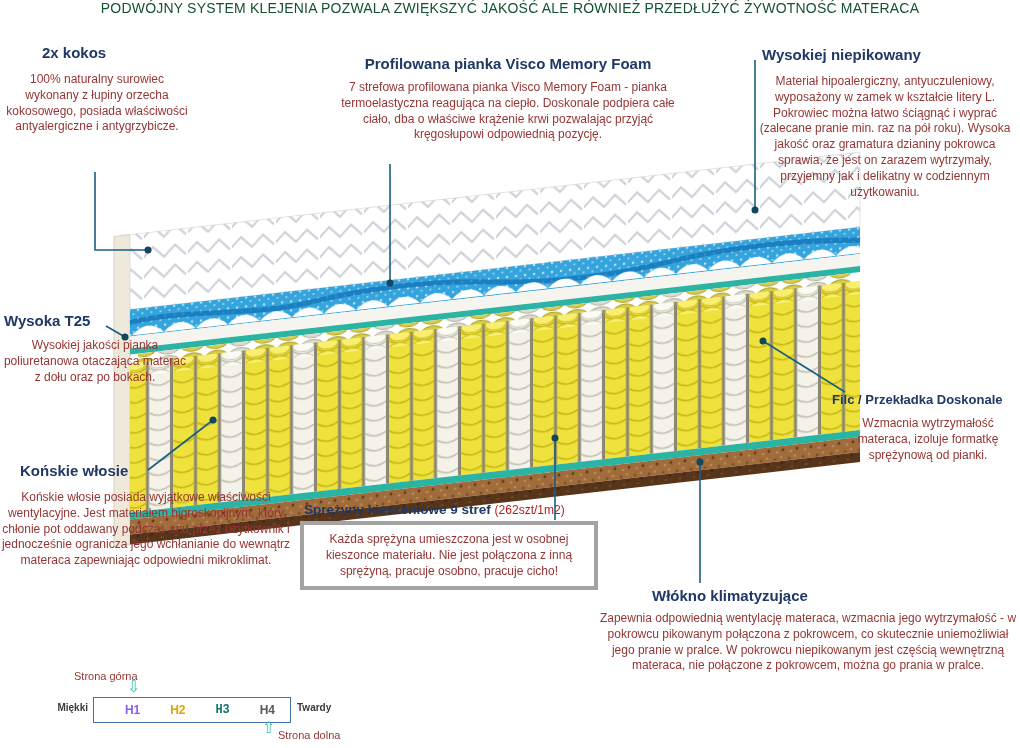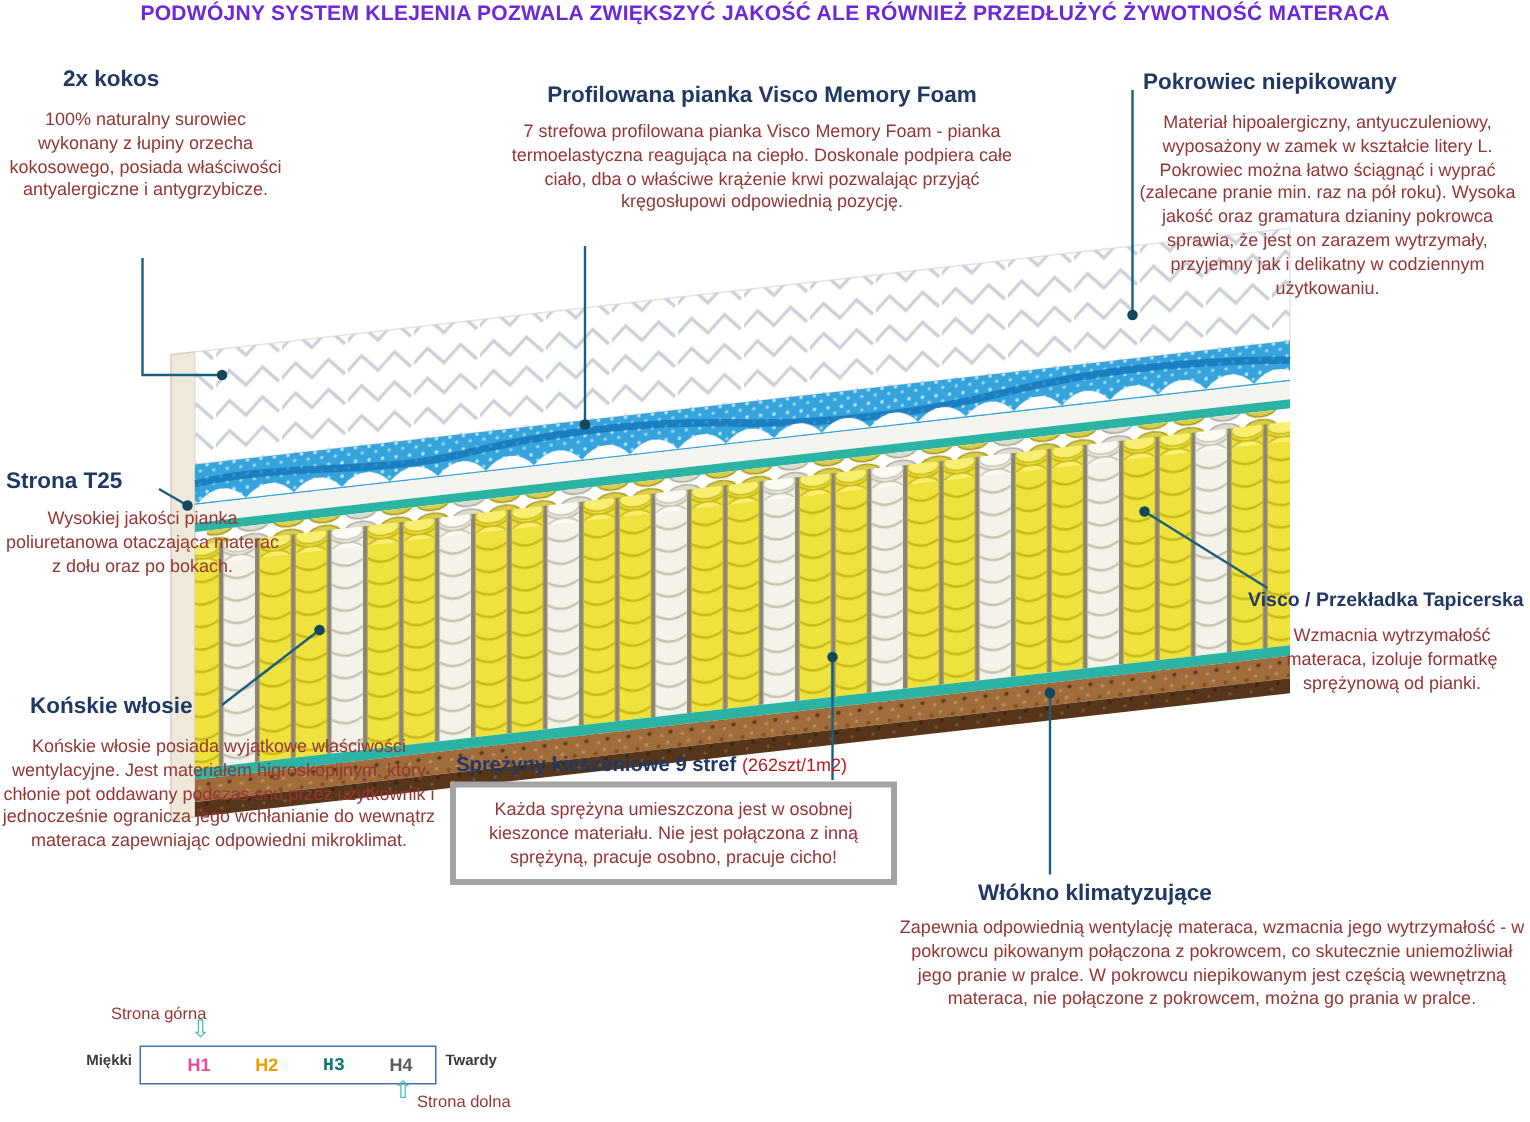--- a/index.html
+++ b/index.html
@@ -4,22 +4,22 @@
 <style>
   * { margin:0; padding:0; box-sizing:border-box; }
   html,body { width:1020px; height:748px; }
   body {
     position:relative; background:#ffffff; overflow:hidden;
     font-family:"Liberation Sans", sans-serif;
   }
   .abs { position:absolute; }
   .banner {
     left:0; right:0; top:6; text-align:center;
-    font-size:14px; font-weight:bold; letter-spacing:.2px;
-    color:#6d28d9; white-space:nowrap;
+    font-size:14px; font-weight:normal; letter-spacing:.2px;
+    color:#14532d; white-space:nowrap;
   }
   .callout-title {
     font-size:15px; font-weight:bold; color:#1F3864; white-space:nowrap; z-index:3;text-align:center;
   }
   .callout-title.small { font-size:13px; }
   .callout-body {
     font-size:12px; line-height:1.32; color:#943634; text-align:center; z-index:3;
   }
   .count { font-weight:normal; font-size:12px; color:#b91c1c; }
   .springs-box {
@@ -134,49 +134,49 @@
 </svg>
 
 <div class="abs banner">PODWÓJNY SYSTEM KLEJENIA POZWALA ZWIĘKSZYĆ JAKOŚĆ ALE RÓWNIEŻ PRZEDŁUŻYĆ ŻYWOTNOŚĆ MATERACA</div>
 
 <div class="abs callout-title" style="left:42px; top:44px;">2x kokos</div>
 <div class="abs callout-body" style="left:4px; top:72px; width:186px;">100% naturalny surowiec wykonany z łupiny orzecha kokosowego, posiada właściwości antyalergiczne i antygrzybicze.</div>
 
 <div class="abs callout-title" style="left:338px; top:55px; width:340px; text-align:center;">Profilowana pianka Visco Memory Foam</div>
 <div class="abs callout-body" style="left:336px; top:80px; width:344px;">7 strefowa profilowana pianka Visco Memory Foam - pianka termoelastyczna reagująca na ciepło.  Doskonale podpiera całe ciało, dba o właściwe krążenie krwi pozwalając przyjąć kręgosłupowi odpowiednią pozycję.</div>
 
-<div class="abs callout-title" style="left:762px; top:46px;">Pokrowiec niepikowany</div>
+<div class="abs callout-title" style="left:762px; top:46px;">Wysokiej niepikowany</div>
 <div class="abs callout-body" style="left:752px; top:74px; width:266px;">Materiał hipoalergiczny, antyuczuleniowy, wyposażony w zamek w kształcie litery L. Pokrowiec można łatwo ściągnąć i wyprać (zalecane pranie min. raz na pół roku). Wysoka jakość oraz gramatura dzianiny pokrowca sprawia, że jest on zarazem wytrzymały, przyjemny jak i delikatny w codziennym użytkowaniu.</div>
 
-<div class="abs callout-title" style="left:4px; top:312px;">Strona T25</div>
+<div class="abs callout-title" style="left:4px; top:312px;">Wysoka T25</div>
 <div class="abs callout-body" style="left:0px; top:338px; width:190px;">Wysokiej jakości pianka poliuretanowa otaczająca materac z dołu oraz po bokach.</div>
 
 <div class="abs callout-title" style="left:20px; top:462px;">Końskie włosie</div>
 <div class="abs callout-body" style="left:0px; top:490px; width:292px;">Końskie włosie posiada wyjątkowe właściwości wentylacyjne. Jest materiałem higroskopijnym, który chłonie pot oddawany podczas snu przez użytkownik i jednocześnie ogranicza jego wchłanianie do wewnątrz materaca zapewniając odpowiedni mikroklimat.</div>
 
-<div class="abs callout-title small" style="left:832px; top:392px;">Visco / Przekładka Tapicerska</div>
+<div class="abs callout-title small" style="left:832px; top:392px;">Filc / Przekładka Doskonale</div>
 <div class="abs callout-body" style="left:836px; top:416px; width:184px;">Wzmacnia wytrzymałość materaca, izoluje formatkę sprężynową od pianki.</div>
 
 <div class="abs callout-title" style="left:304px; top:502px; font-size:13.5px;">
   <span>Sprężyny kieszeniowe 9 stref</span>
   <span class="count">(262szt/1m2)</span>
 </div>
 <div class="abs springs-box" style="left:300px; top:521px; width:298px;">
   <div class="callout-body">Każda sprężyna umieszczona jest w osobnej kieszonce materiału. Nie jest połączona z inną sprężyną, pracuje osobno, pracuje cicho!</div>
 </div>
 
 <div class="abs callout-title" style="left:652px; top:587px;">Włókno klimatyzujące</div>
 <div class="abs callout-body" style="left:597px; top:611px; width:422px;">Zapewnia odpowiednią wentylację materaca, wzmacnia jego wytrzymałość - w pokrowcu pikowanym połączona z pokrowcem, co skutecznie uniemożliwiał jego pranie w pralce. W pokrowcu niepikowanym jest częścią wewnętrzną materaca, nie połączone z pokrowcem, można go prania w pralce.</div>
 
 <div class="abs scale-note" style="left:74px; top:670px;">Strona górna</div>
 <div class="abs scale-arrow" style="left:127px; top:679px;">⇩</div>
 
 <div class="abs scale-side" style="left:38px; top:702px; width:50px; text-align:right;">Miękki</div>
 <div class="abs scale-box" style="left:93px; top:697px; width:198px; height:26px;">
-  <span class="scale-level" style="color: #ec4899; margin-left: 16px;">H1</span>
+  <span class="scale-level" style="color: #8b5cf6; margin-left: 16px;">H1</span>
   <span class="scale-level" style="color: rgb(232, 160, 0);">H2</span>
   <span class="scale-level" style="color: #0f766e; font-family: Liberation Mono, monospace;">H3</span>
   <span class="scale-level" style="color: rgb(89, 89, 89);">H4</span>
 </div>
 <div class="abs scale-side" style="left:297px; top:702px;">Twardy</div>
 
 <div class="abs scale-arrow" style="left:262px; top:720px;">⇧</div>
 <div class="abs scale-note" style="left:278px; top:729px;">Strona dolna</div>
 
 </body></html>

